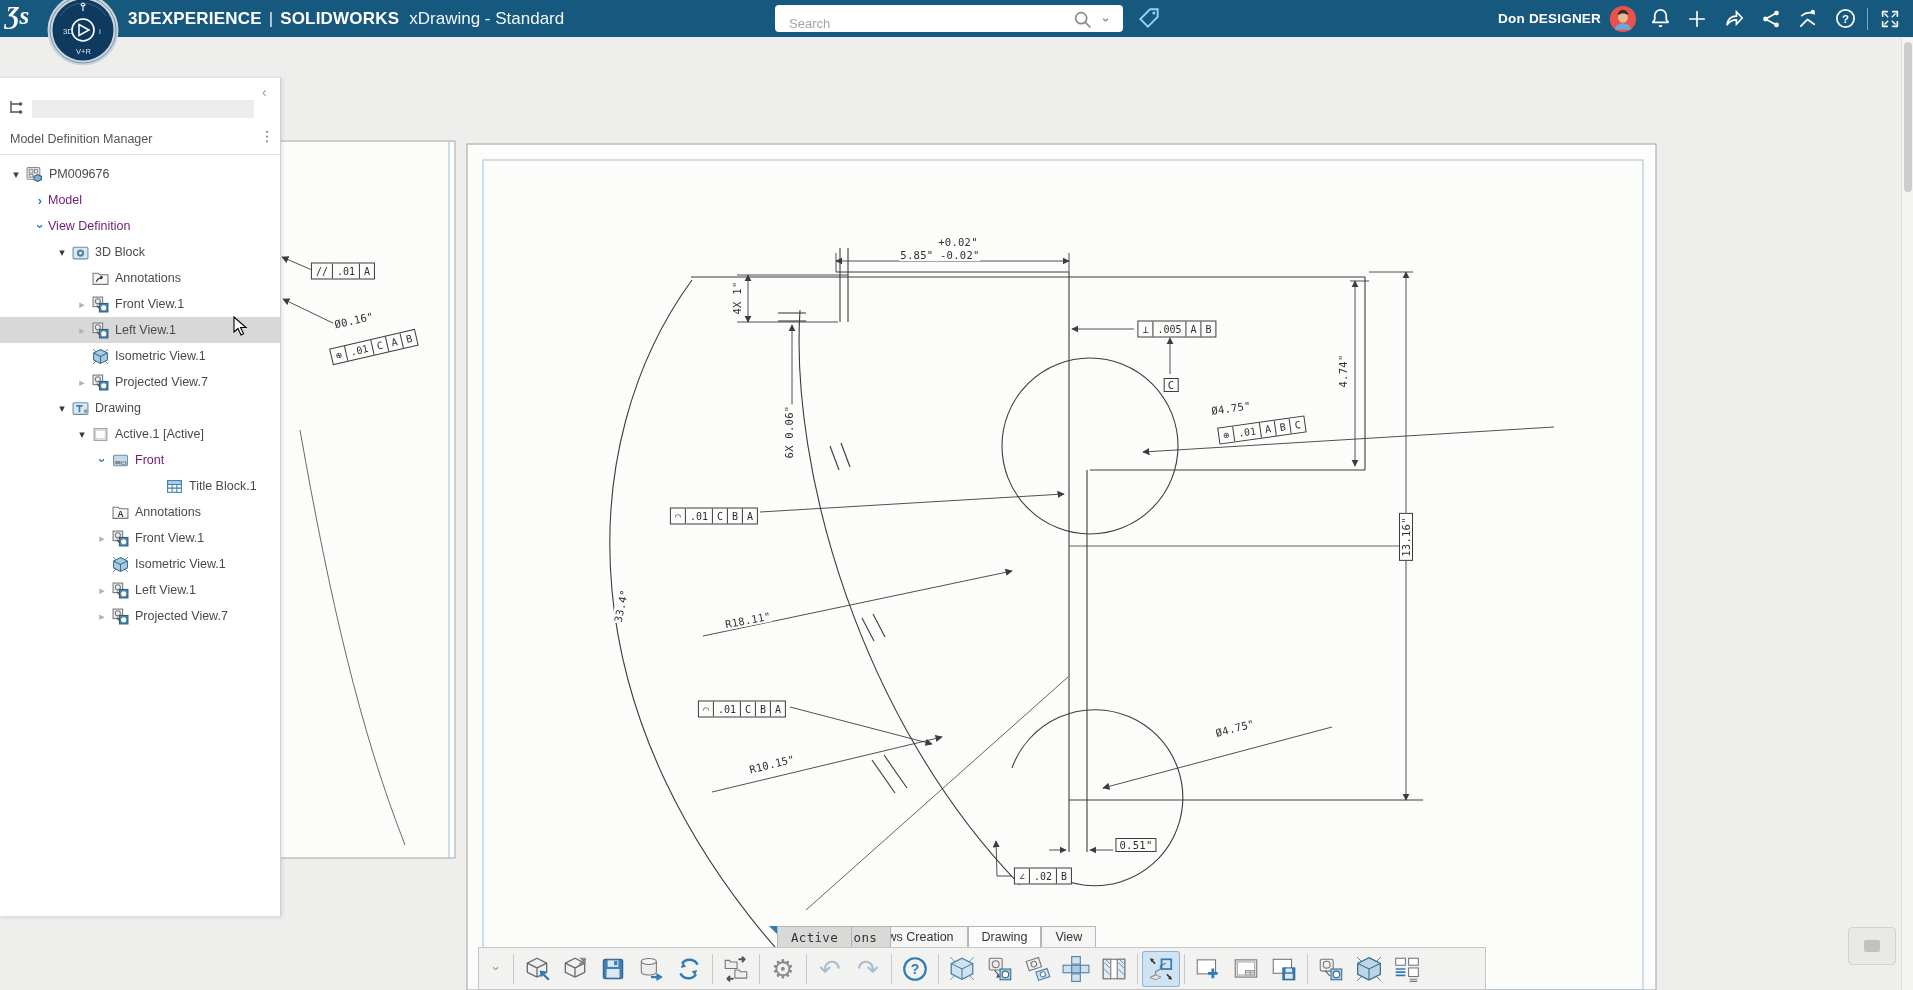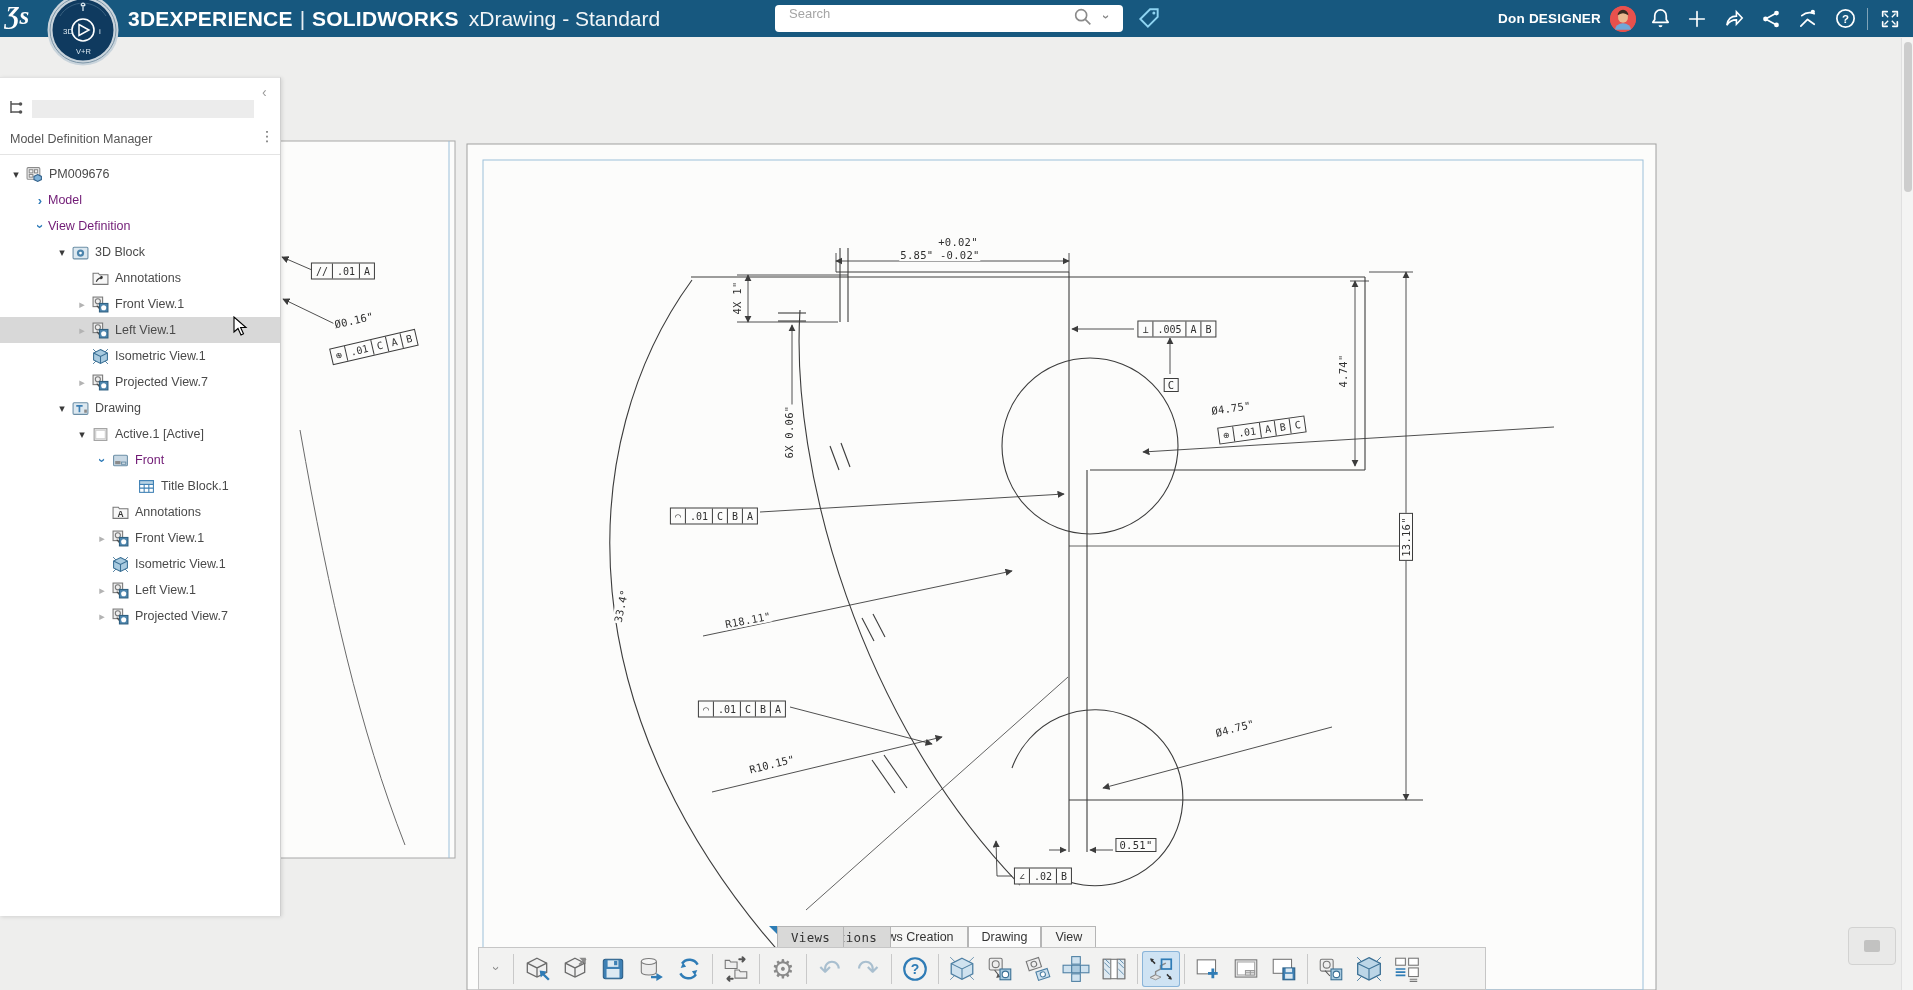--- a/index.html
+++ b/index.html
@@ -1,24 +1,24 @@
 <!DOCTYPE html>
 <html><head>
 <meta charset="utf-8">
 <style>
   html,body{margin:0;padding:0;background:#eeeeed;font-family:"Liberation Sans",sans-serif;}
   #stage{position:relative;width:1913px;height:990px;overflow:hidden;background:#eeeeed;}
 
   
   #topbar{position:absolute;left:0;top:0;width:1913px;height:37px;background:#17587f;z-index:50;display:flex;align-items:center;}
-  #brand{position:absolute;left:128px;top:0;height:37px;display:flex;align-items:center;color:#fff;font-size:21px;white-space:nowrap;}
+  #brand{position:absolute;left:128px;top:0;height:37px;display:flex;align-items:center;color:#fff;font-size:17px;white-space:nowrap;}
   #brand b{font-weight:bold;letter-spacing:.2px;}
   #brand .sep{margin:0 7px;font-weight:300;opacity:.9;}
   #brand .doc{margin-left:10px;font-weight:400;opacity:.95;}
-  #searchbox{position:absolute;left:775px;top:5px;width:348px;height:27px;background:#fff;border-radius:4px;display:flex;align-items:flex-start;}
+  #searchbox{position:absolute;left:775px;top:5px;width:348px;height:27px;background:#fff;border-radius:4px;display:flex;align-items:flex-end;}
   #searchbox input{border:none;outline:none;flex:1;margin-left:12px;font-size:13px;color:#444;background:transparent;}
   #searchbox input::placeholder{color:#a5a5a5;}
   .sico{width:24px;height:24px;display:flex;align-items:center;justify-content:center;}
   #tagbtn{position:absolute;left:1136px;top:6px;width:26px;height:26px;}
   #userarea{position:absolute;right:0;top:0;height:37px;display:flex;align-items:center;gap:9px;padding-right:8px;color:#fff;}
   #username{font-size:13.5px;font-weight:bold;letter-spacing:.2px;}
   #avatar{width:26px;height:26px;border-radius:50%;background:#e8514d;overflow:hidden;}
   .tico{width:30px;height:30px;display:flex;align-items:center;justify-content:center;cursor:pointer;}
   .tdiv{width:1px;height:22px;background:rgba(255,255,255,.45);}
   #dslogo{position:absolute;left:6px;top:2px;color:#fff;font-family:"Liberation Serif",serif;font-style:italic;font-weight:bold;font-size:25px;}
@@ -461,21 +461,21 @@
           </span>
           <span class="ti">
             <svg width="17" height="17" viewBox="0 0 16 16">
               <rect x="1.5" y="3" width="13" height="10" rx="1" fill="#c8d8e4" stroke="#6b8ea6"></rect>
               <rect x="3" y="8.5" width="5" height="3" fill="#8a8a8a"></rect>
               <rect x="9" y="9.5" width="4" height="2" fill="#eef4f8" stroke="#6b8ea6"></rect>
             </svg>
           </span>
           <span class="lb blue">Front</span>
         </div>
-        <div class="trow" style="padding-left: 120px;">
+        <div class="trow" style="padding-left: 120px; margin-left: 28px;">
           <span class="xp"></span>
           <span class="ti">
             <svg width="17" height="17" viewBox="0 0 16 16">
               <rect x="1.5" y="2.5" width="13" height="11" fill="#fff" stroke="#3e80b4"></rect>
               <path d="M1.5 6 h13 M1.5 9.5 h13 M5.8 2.5 v11 M10.2 2.5 v11" stroke="#3e80b4"></path>
               <rect x="1.5" y="2.5" width="13" height="3.5" fill="#b8d2e4" stroke="#3e80b4"></rect>
             </svg>
           </span>
           <span class="lb">Title Block.1</span>
         </div>
@@ -548,21 +548,21 @@
       </div>
   </div>
 
   <div id="ribbon">
     <div id="tabcorner"></div>
     <div id="tabs">
         <span class="rtab">Standard</span>
         <span class="rtab">Views Creation</span>
         <span class="rtab dim">Annotations</span>
         <span class="rtab active">Drawing</span>
-        <span class="rtab dim">Views</span>
+        <span class="rtab dim">Active</span>
         <span class="rtab">View</span>
       </div>
     <div id="rbody">
         <span id="rchev">›</span>
         <span class="rdiv"></span>
         <div class="tool">
           <svg width="28" height="28" viewBox="0 0 26 26">
             <path d="M13 3 L22 7.5 L22 16 L13 20.5 L4 16 L4 7.5 Z" fill="#f0f0f0" stroke="#6a6a6a" stroke-width="1.2"></path>
             <path d="M4 7.5 L13 12 L22 7.5 M13 12 L13 20.5" fill="none" stroke="#6a6a6a" stroke-width="1.2"></path>
             <path d="M24 23 L18 17" stroke="#2f7cb6" stroke-width="2.2"></path>

